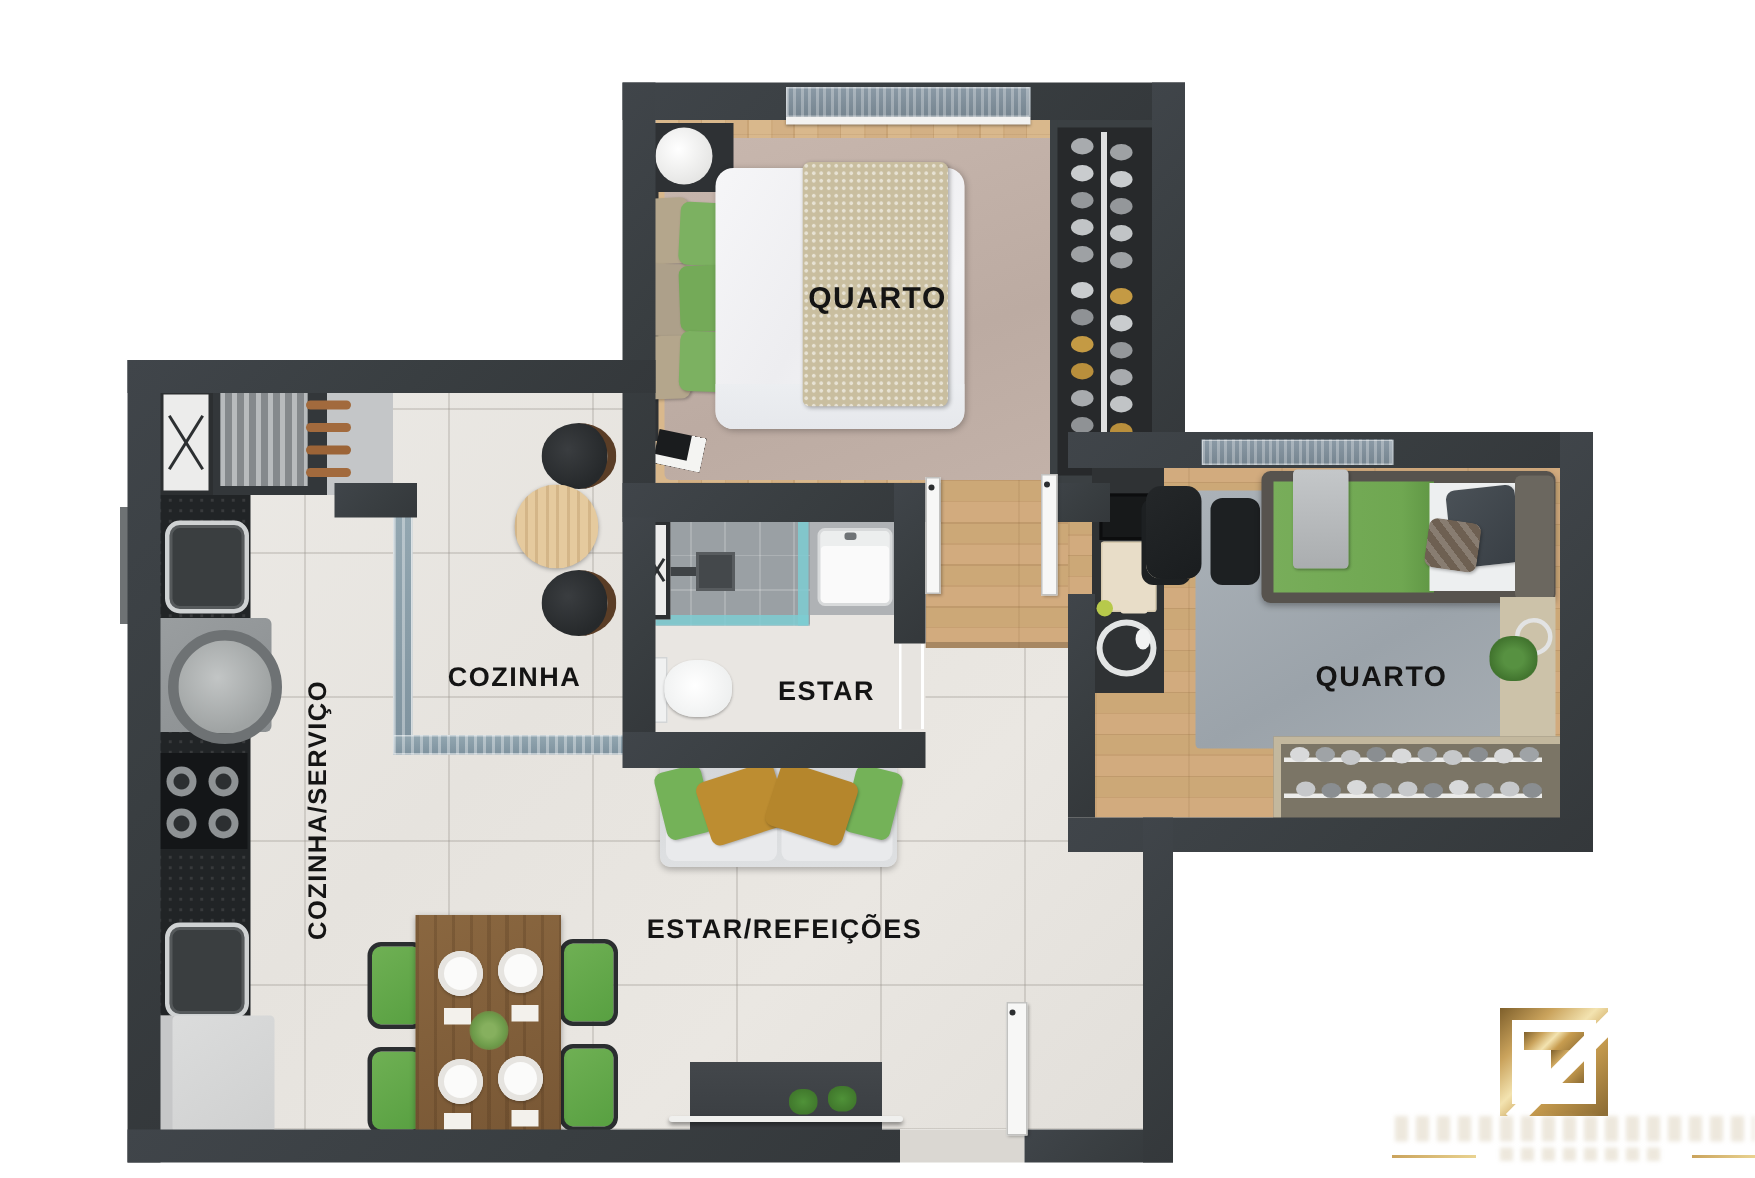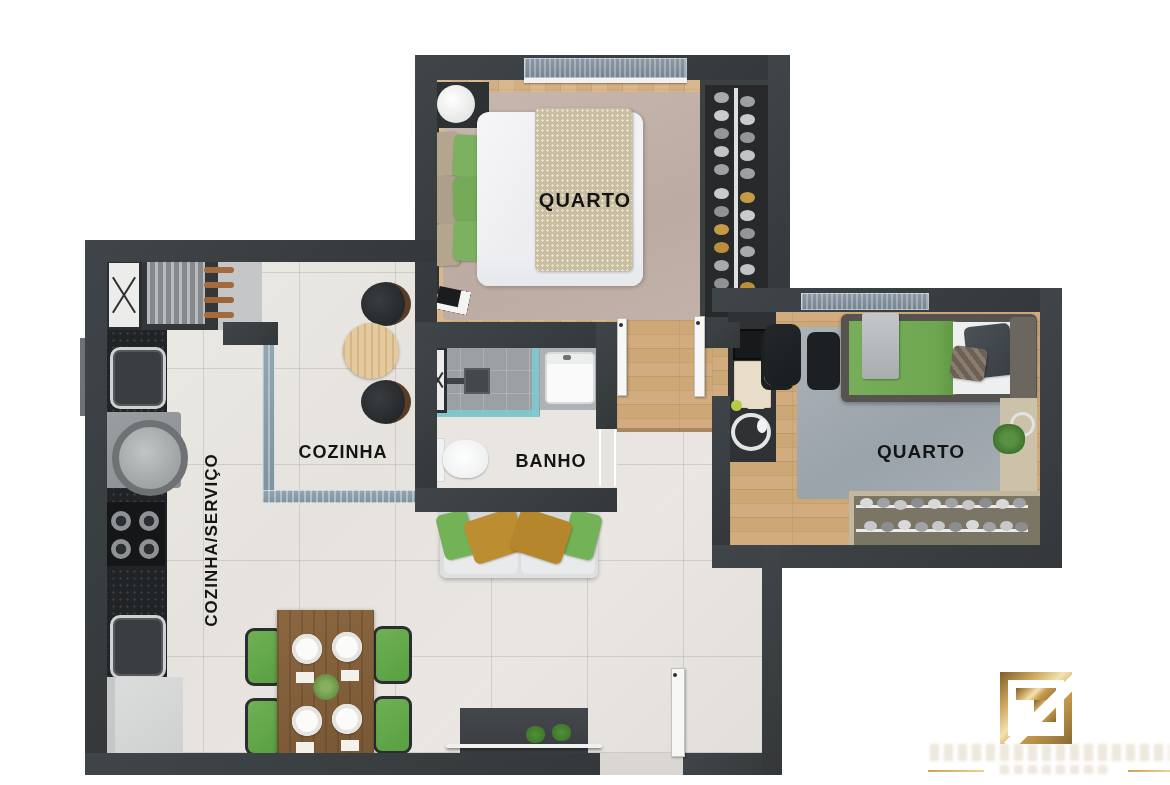--- a/index.html
+++ b/index.html
@@ -218,22 +218,23 @@
   <div class="abs window" style="left:524px;top:58px;width:163px;height:20px"></div>
   <div class="abs sill" style="left:524px;top:78px;width:163px;height:5px"></div>
   <div class="abs window" style="left:801px;top:293px;width:128px;height:17px"></div>
 
   <div class="abs door" style="left:671px;top:668px;width:12px;height:87px"></div>
   <div class="abs door" style="left:617px;top:318px;width:8px;height:76px"></div>
   <div class="abs door" style="left:694px;top:316px;width:9px;height:79px"></div>
 
   <div class="lbl" style="left:585px;top:200px;font-size:20px">QUARTO</div>
   <div class="lbl" style="left:343px;top:452px;font-size:18px">COZINHA</div>
-  <div class="lbl" style="left:551px;top:461px;font-size:18px">BANHO</div>
+  <div class="lbl" style="left:551px;top:461px;font-size:18px">ESTAR</div>
   <div class="lbl" style="left:921px;top:452px;font-size:19px">QUARTO</div>
+  <div class="lbl" style="left:523px;top:620px;font-size:18px">ESTAR/REFEIÇÕES</div>
   <div class="lbl vert" style="left:212px;top:540px;font-size:17px">COZINHA/SERVIÇO</div>
 
   <div class="abs gold" style="left:1000px;top:672px;width:72px;height:72px">
     <div class="abs" style="left:8px;top:8px;width:56px;height:56px;background:#ffffff"></div>
     <div class="abs gold" style="left:16px;top:16px;width:40px;height:12px"></div>
     <div class="abs gold" style="left:34px;top:28px;width:22px;height:22px"></div>
     <div class="abs" style="left:-8px;top:30px;width:110px;height:12px;background:#ffffff;transform:rotate(-45deg)"></div>
   </div>
   <div class="abs wm" style="left:930px;top:744px;width:240px;height:17px"></div>
   <div class="abs wm" style="left:1000px;top:765px;width:112px;height:9px"></div>

